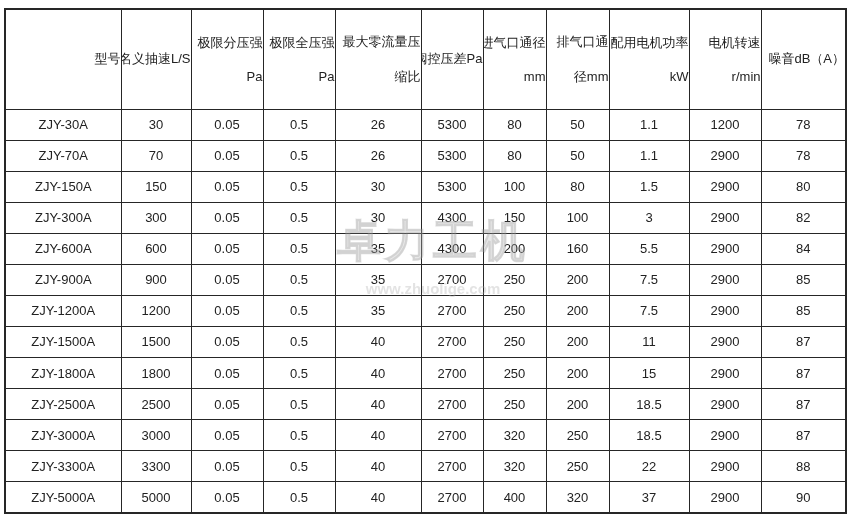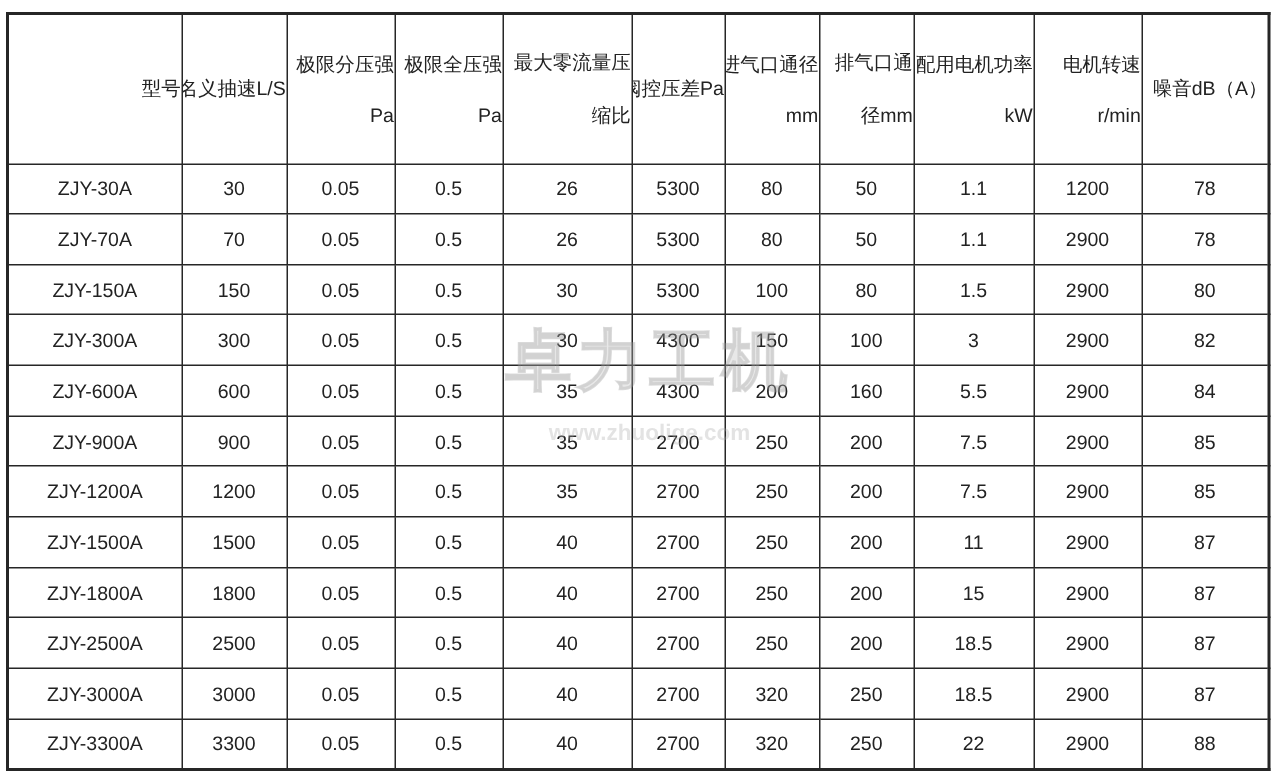--- a/index.html
+++ b/index.html
@@ -305,20 +305,33 @@
           <td>0.05</td>
           <td>0.5</td>
           <td>40</td>
           <td>2700</td>
           <td>320</td>
           <td>250</td>
           <td>22</td>
           <td>2900</td>
           <td>88</td>
         </tr>
+        <tr>
+          <td>ZJY-5000A</td>
+          <td>5000</td>
+          <td>0.05</td>
+          <td>0.5</td>
+          <td>40</td>
+          <td>2700</td>
+          <td>400</td>
+          <td>320</td>
+          <td>37</td>
+          <td>2900</td>
+          <td>90</td>
+        </tr>
       </tbody>
   </table>
 
   <div class="watermark">
     <div class="wm-logo">卓力工机</div>
     <div class="wm-url">www.zhuolige.com</div>
   </div>
 
 </div>
 

